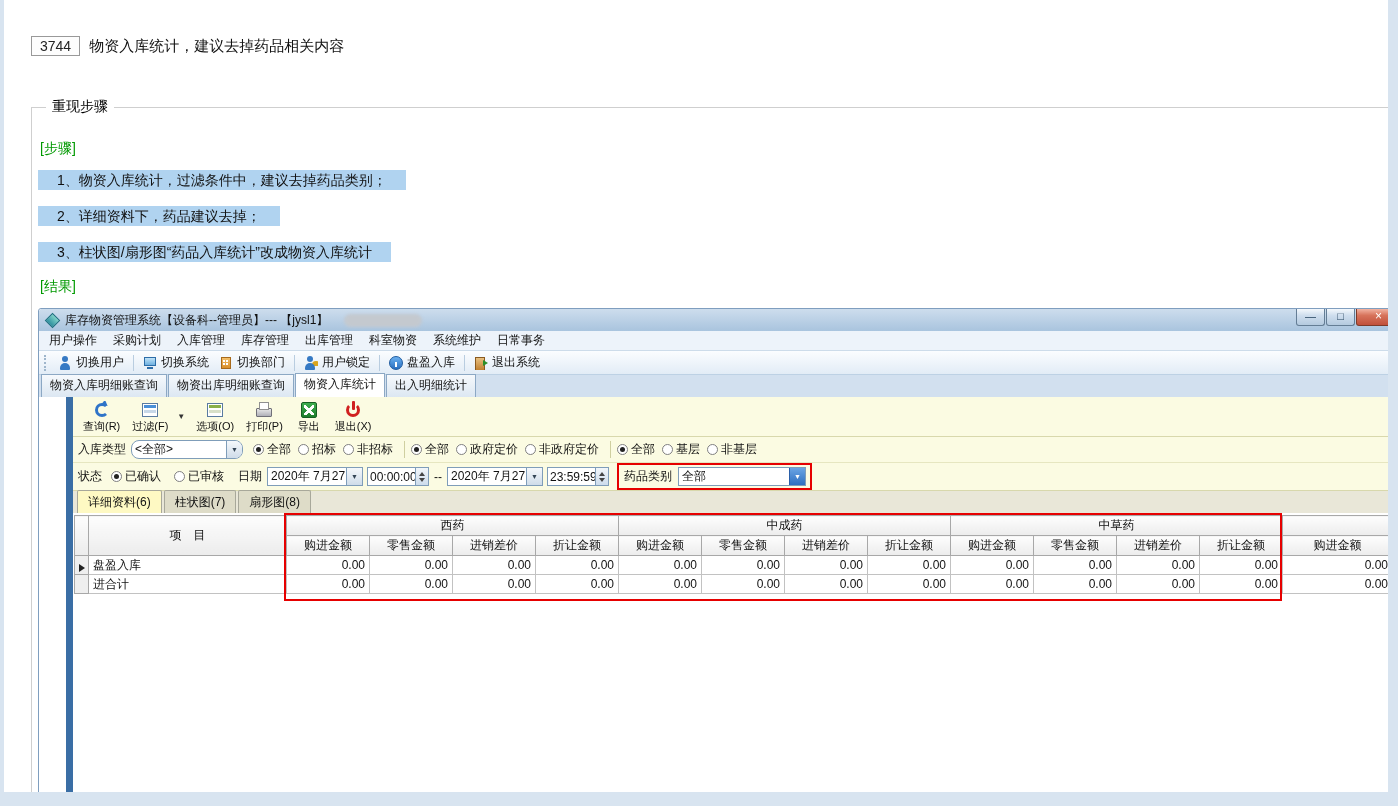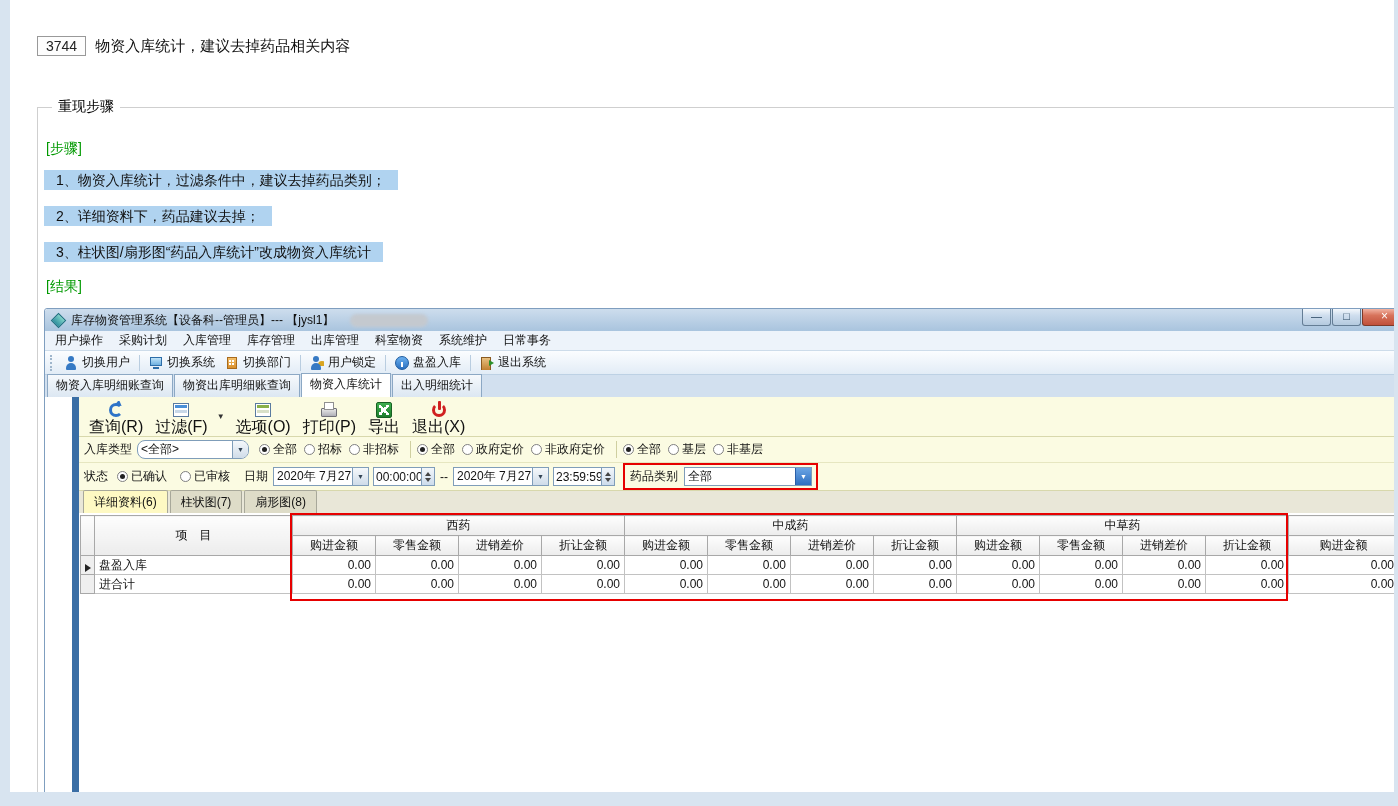--- a/index.html
+++ b/index.html
@@ -3,39 +3,39 @@
 <meta charset="utf-8">
 <style>
   * { box-sizing: border-box; margin: 0; padding: 0; }
   html, body { width: 1398px; height: 806px; overflow: hidden; }
   body {
     background: var(--page-bg, #d8e4f0);
     font-family: "Liberation Sans", "DejaVu Sans", sans-serif;
     color: #111;
   }
   .page {
-    position: absolute; left: 10px; top: 0; width: 1384px; height: 792px;
+    position: absolute; left: 4px; top: 0; width: 1384px; height: 792px;
     background: #fff; overflow: hidden;
   }
   
   .issue { padding: 36px 0 0 27px; display: flex; align-items: center; }
   .issue-id {
     display: inline-block; border: 1px solid #999; padding: 1px 8px;
     font-size: 14px; color: #222; background: #fdfdfd;
   }
   .issue-title { font-size: 15px; font-weight: normal; margin-left: 9px; }
   
   fieldset.repro {
     margin: 42px 0 0 27px; width: calc(100% - 27px);
     border: 1px solid #cfcfcf; padding: 14px 0 20px 6px;
   }
   fieldset.repro legend { padding: 0 6px; margin-left: 8px; font-size: 14px; color: #000000; }
   .label-green { color: var(--label-green, #009900); font-size: 14px; margin: 10px 0 12px 2px; }
   .step-line { margin-bottom: 16px; line-height: 20px; }
-  .hl { background: var(--highlight-blue, #b0d3f0); font-size: 14px; padding: 2px 12px; }
+  .hl { background: var(--highlight-blue, #b0d3f0); font-size: 14px; padding: 2px 19px; }
   
   .appwin {
     margin-top: 4px; width: 100%; height: 520px;
     border: 1px solid #7f9ebf; border-radius: 3px 3px 0 0;
     background: #fff; display: flex; flex-direction: column; overflow: hidden;
   }
   .titlebar {
     height: 22px; flex: 0 0 22px; display: flex; align-items: center;
     padding: 0 4px 0 6px; position: relative;
     background: linear-gradient(var(--titlebar-top, #cddded), var(--titlebar-bottom, #a9c4de));
@@ -97,21 +97,21 @@
   
   .win-body { flex: 1 1 auto; background: #fff; display: flex; min-height: 0; }
   .panel {
     margin-left: 27px; flex: 1; min-width: 0; border-left: 7px solid var(--panel-blue, #3a6ea5);
     display: flex; flex-direction: column;
   }
   .qbar {
     height: 40px; flex: 0 0 40px; display: flex; align-items: center;
     background: var(--bar-yellow, #fbfbe2); border-bottom: 1px solid #d8d8ac; padding-left: 4px;
   }
-  .qbtn { display: inline-flex; flex-direction: column; align-items: center; justify-content: center; min-width: 40px; padding: 2px 6px 1px; font-size: 16px; gap: 1px; white-space: nowrap; }
+  .qbtn { display: inline-flex; flex-direction: column; align-items: center; justify-content: center; min-width: 40px; padding: 2px 6px 1px; font-size: 11px; gap: 1px; white-space: nowrap; }
   .qlabel { line-height: 13px; }
   .qdrop { font-size: 8px; color: #333; padding: 0 3px; margin-right: 2px; align-self: center; }
   .qic { width: 18px; height: 18px; position: relative; display: block; overflow: hidden; }
   .qic-query::before { content:""; position:absolute; inset:2px; border:3px solid #2f74c8; border-radius:50%; border-right-color:transparent; }
   .qic-query::after  { content:""; position:absolute; right:0; top:1px; border:3px solid transparent; border-left:6px solid #2f74c8; transform:rotate(40deg); }
   .qic-filter::before { content:""; position:absolute; inset:2px 1px; background:#fff; border:1px solid #5a7ba0; }
   .qic-filter::after  { content:""; position:absolute; left:3px; right:3px; top:4px; height:3px; background:#4a90d8; box-shadow:0 5px 0 #c8d8e8; }
   .qic-options::before { content:""; position:absolute; inset:2px 1px; background:#fff; border:1px solid #5a7ba0; }
   .qic-options::after  { content:""; position:absolute; left:3px; right:3px; top:4px; height:3px; background:#8ab04a; box-shadow:0 5px 0 #d8e0c8; }
   .qic-print::before { content:""; position:absolute; left:1px; right:1px; top:7px; height:7px; background:linear-gradient(#e8e8e8,#b0b0b8); border:1px solid #707078; border-radius:1px; }

